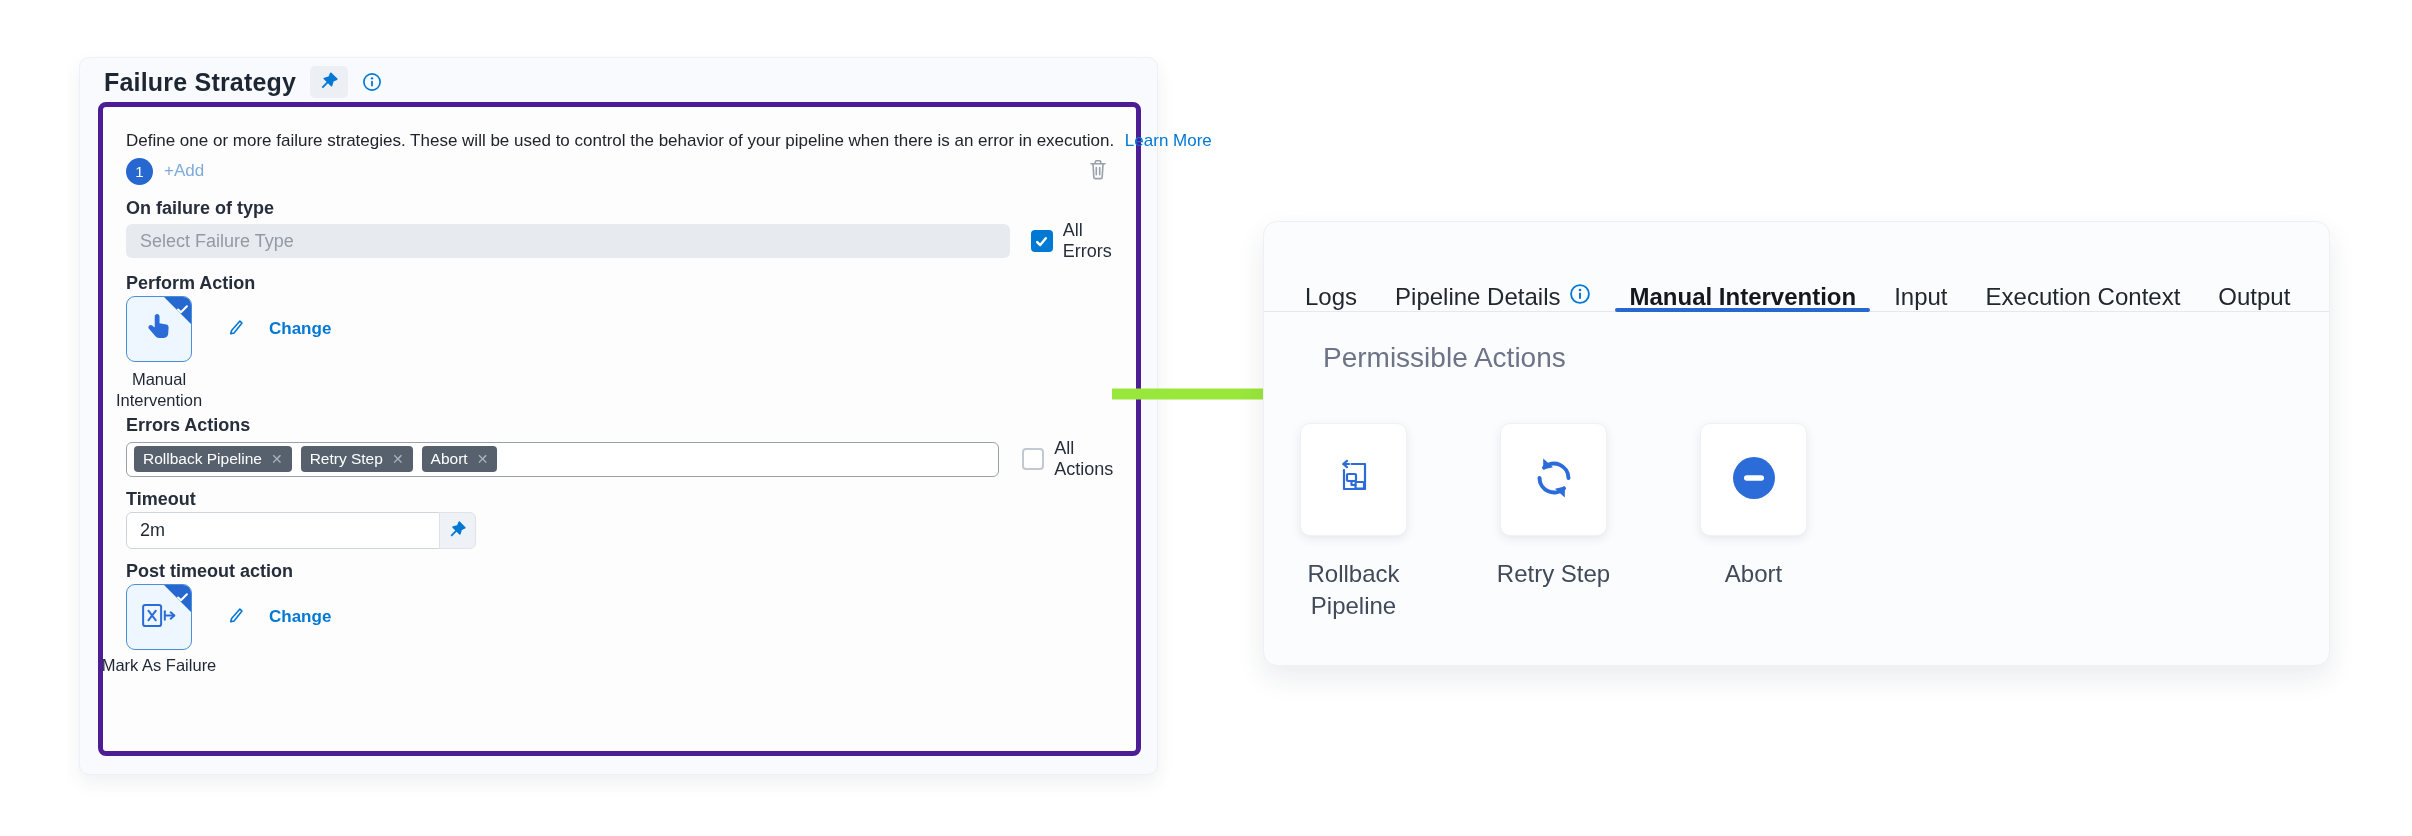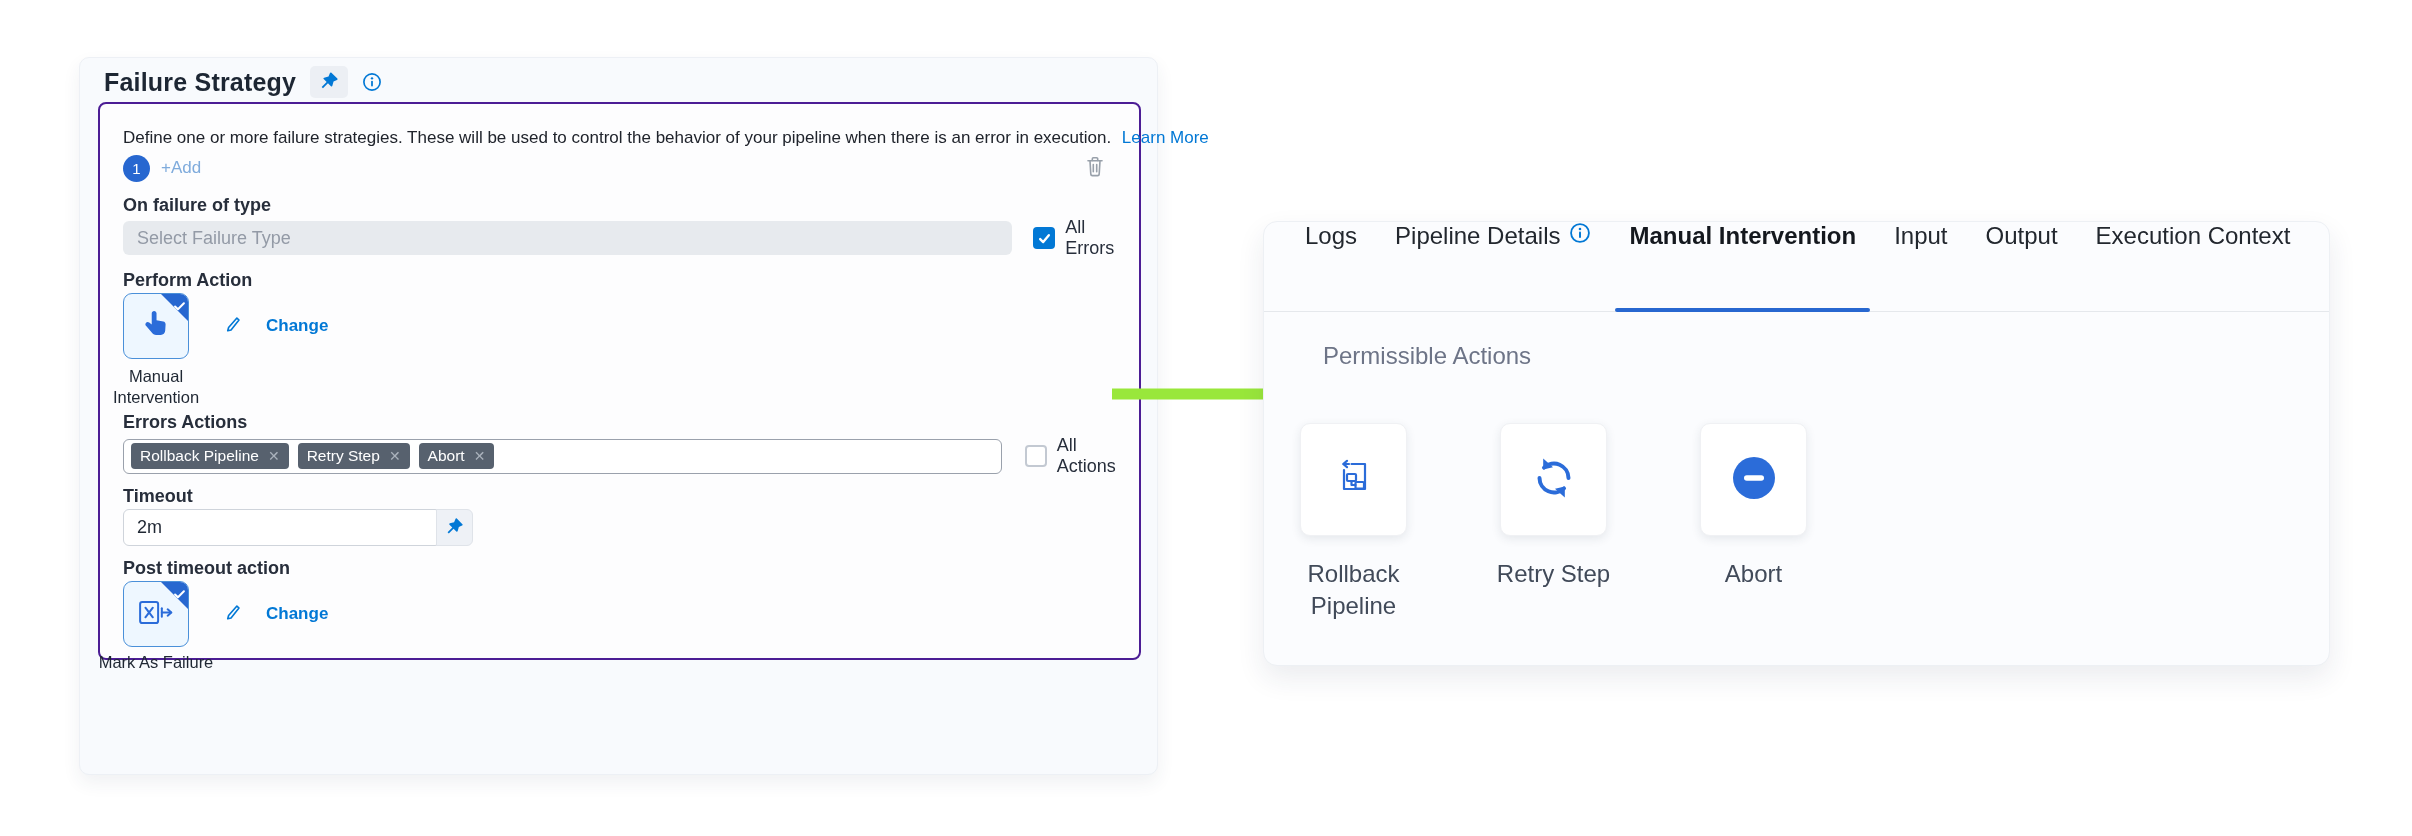--- a/index.html
+++ b/index.html
@@ -19,22 +19,22 @@
     background:#f8fafd; border:1px solid #edf0f5; border-radius:10px;
     box-shadow:0 8px 18px rgba(40,60,90,.07);
   }
   .fs-header { position:absolute; left:24px; top:2px; height:44px; display:flex; align-items:center; gap:14px; }
   .fs-title { margin:0; font-size:25px; font-weight:bold; color:#1d2633; letter-spacing:.2px; }
   .pin-btn { width:38px; height:32px; background:#eceff4; border:none; border-radius:5px;
     display:flex; align-items:center; justify-content:center; cursor:pointer; padding:0; }
   .icon-info { display:flex; align-items:center; cursor:pointer; }
 
   .fs-inner {
-    position:absolute; left:18px; top:44px; width:1043px; height:558px;
-    background:#fdfdfe; border:2px solid #4c1d95; border-radius:8px;
+    position:absolute; left:18px; top:44px; width:1043px; height:654px;
+    background:#fdfdfe; border:5px solid #4c1d95; border-radius:8px;
   }
   .desc { position:absolute; left:23px; top:24px; margin:0; font-size:17px; color:#20242c; white-space:nowrap; }
   .desc .learn-more { color:#0278d5; margin-left:6px; }
 
   .strategy-row { position:absolute; left:23px; top:50px; width:982px; height:28px;
     display:flex; align-items:center; gap:11px; }
   .num-circle { width:27px; height:27px; border-radius:50%; background:#2767d0; color:#fff;
     font-size:15px; display:flex; align-items:center; justify-content:center; cursor:pointer; }
   .add-link { color:#7fabdc; font-size:17px; }
   .trash-btn { margin-left:auto; background:none; border:none; padding:0; cursor:pointer; display:flex; }
@@ -79,26 +79,26 @@
   
   .green-arrow { position:absolute; left:1112px; top:372px; }
 
   
   .details-card {
     position:absolute; left:1263px; top:221px; width:1067px; height:445px;
     background:#fbfcfe; border:1px solid #edf0f4; border-radius:14px;
     box-shadow:0 12px 28px rgba(35,48,74,.09);
   }
   .tabs { display:flex; align-items:stretch; height:90px; border-bottom:1px solid #e5e8ec; padding-left:22px; }
-  .tab { display:flex; align-items:flex-start; gap:9px; padding:0 19px; font-size:24px;
+  .tab { display:flex; align-items:flex-end; gap:9px; padding:0 19px; font-size:24px;
     color:#22272e; position:relative; cursor:pointer; white-space:nowrap; }
   .tab.active { font-weight:bold; color:#14181e; }
   .tab.active::after { content:''; position:absolute; left:5px; right:5px; bottom:-1px;
     height:4px; background:#2767d0; border-radius:3px; }
-  .section-title { position:absolute; left:59px; top:120px; margin:0; font-size:24px;
+  .section-title { position:absolute; left:59px; top:120px; margin:0; font-size:28px;
     font-weight:normal; color:#6d7487; }
   .actions-row { position:absolute; left:36px; top:201px; display:flex; gap:93px; }
   .action-col { width:107px; display:flex; flex-direction:column; align-items:center; }
   .action-card { width:107px; height:113px; background:#ffffff; border:1px solid #f0f1f4;
     border-radius:10px; box-shadow:0 3px 10px rgba(40,55,80,.10); display:flex;
     align-items:center; justify-content:center; cursor:pointer; }
   .action-label { margin-top:22px; font-size:24px; color:#414a59; text-align:center;
     width:172px; line-height:1.35; }
 </style>
 </head>
@@ -272,24 +272,24 @@
           </svg>
       </span>
     </div>
     <div class="tab active">
       <span>Manual Intervention</span>
     </div>
     <div class="tab">
       <span>Input</span>
     </div>
     <div class="tab">
+      <span>Execution Context</span>
+    </div>
+    <div class="tab">
       <span>Output</span>
-    </div>
-    <div class="tab">
-      <span>Execution Context</span>
     </div>
   </nav>
 
   <h2 class="section-title">Permissible Actions</h2>
 
   <div class="actions-row">
     <div class="action-col">
       <div class="action-card">
         <span>
           <svg width="40" height="40" viewBox="0 0 40 40" fill="none" stroke="#2b6cd9" stroke-width="2.2" stroke-linecap="round" stroke-linejoin="round">

